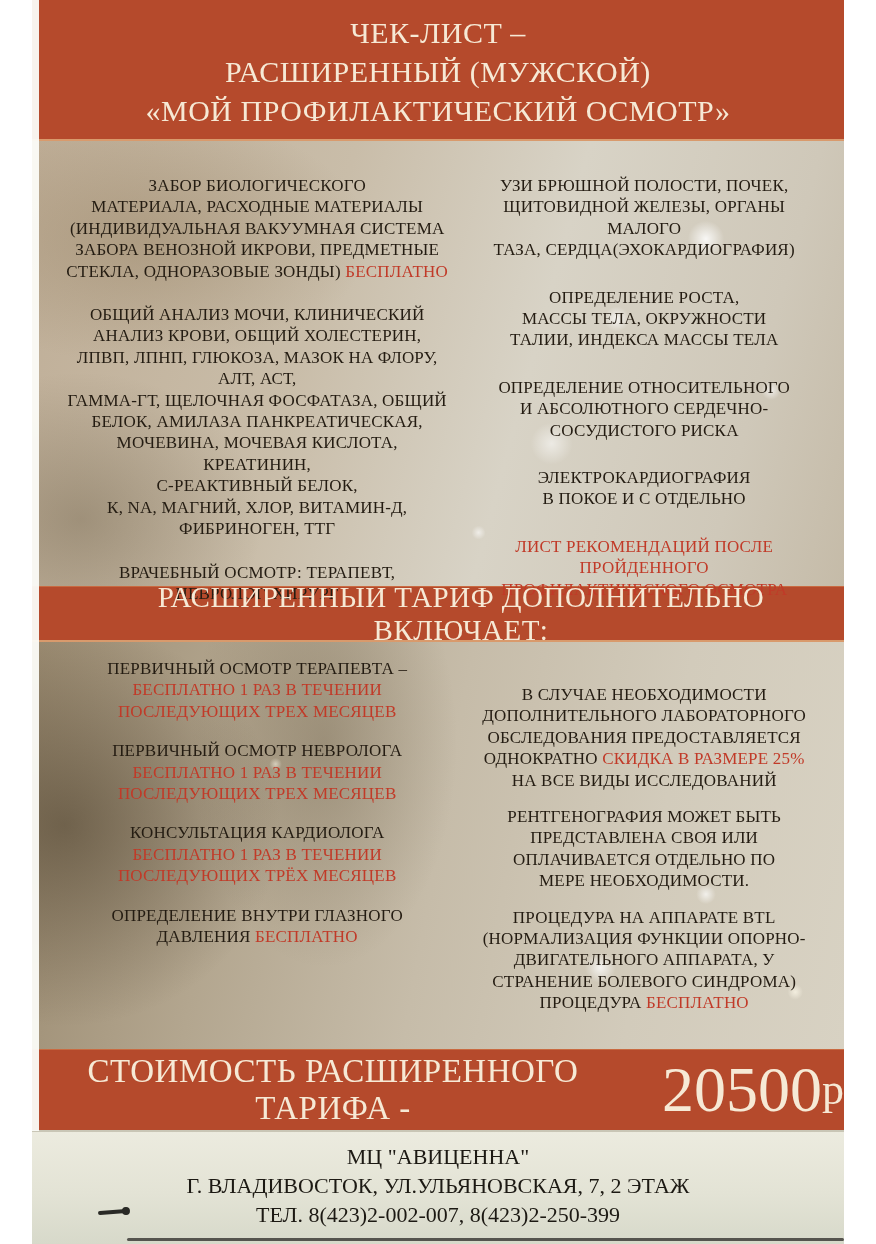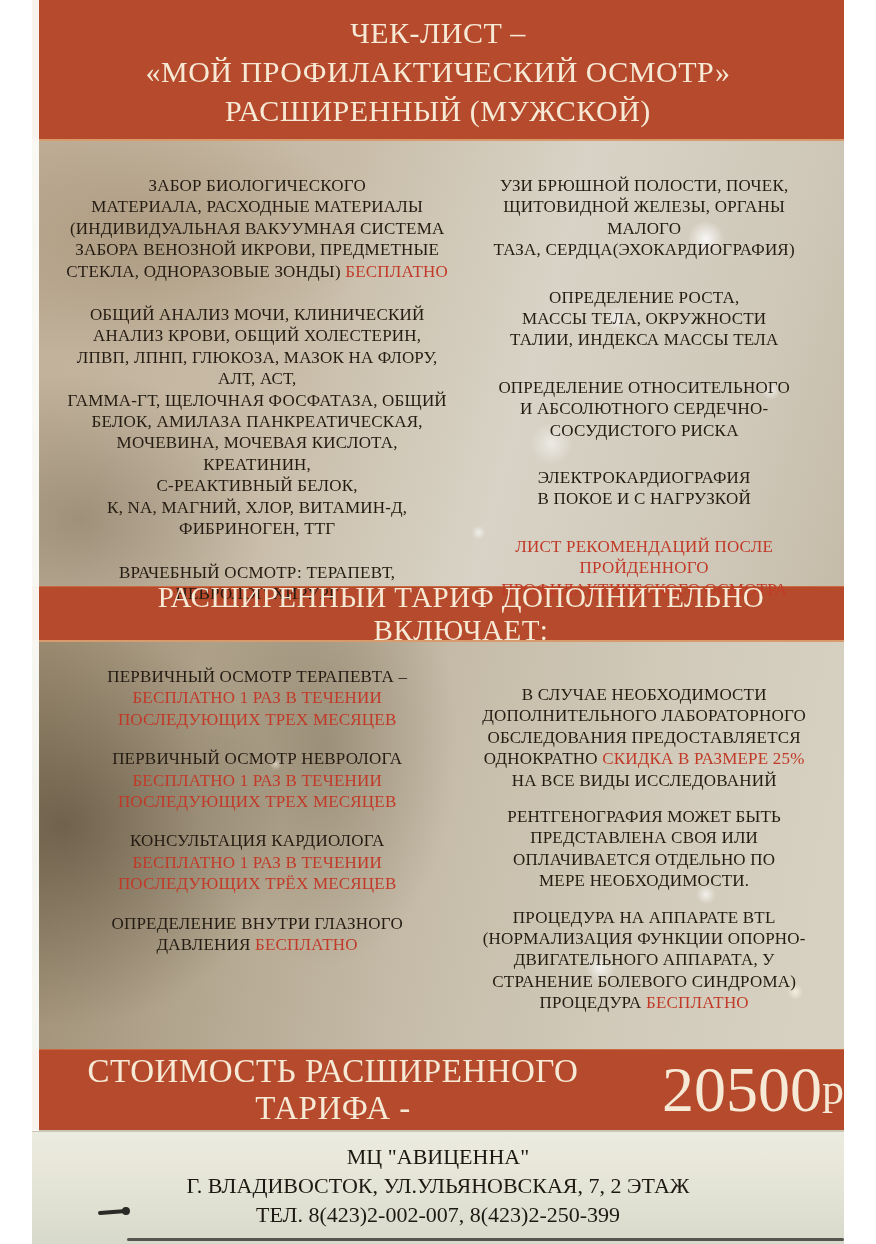--- a/index.html
+++ b/index.html
@@ -80,21 +80,21 @@
       radial-gradient(circle 11px at 94% 86%, rgba(255,250,235,.7), rgba(255,250,235,0) 70%),
       radial-gradient(circle 9px at 30% 30%, rgba(255,250,235,.55), rgba(255,250,235,0) 70%),
       radial-gradient(ellipse 300px 280px at 4% 45%, rgba(70,57,38,.55), rgba(70,57,38,0) 72%),
       radial-gradient(ellipse 190px 320px at 36% 25%, rgba(98,84,60,.35), rgba(98,84,60,0) 70%),
       linear-gradient(100deg, #9c8c72 0%, #b3a68f 25%, #c6bca9 50%, #d2cbbb 75%, #d8d2c3 100%);
   }
 
   .col { text-align: center; white-space: pre-line; }
   .col-left  { width: 53%; padding: 34px 10px 0 30px; }
   .col-right { width: 47%; padding: 34px 24px 0 6px; }
-  .section-extended .col-left  { padding-top: 24px; }
+  .section-extended .col-left  { padding-top: 16px; }
   .section-extended .col-right { padding-top: 42px; }
 
   .block {
     font-size: 17px;
     line-height: 1.26;
     letter-spacing: .2px;
   }
   .gap-md > .block + .block { margin-top: 22px; }
   .gap-rt > .block + .block { margin-top: 26px; }
   .gap-lg > .block + .block { margin-top: 18px; }
@@ -153,22 +153,22 @@
     pointer-events: none;
   }
 </style>
 </head>
 <body>
 
 <div class="page">
 
   <header class="banner title-banner">
     <div>ЧЕК-ЛИСТ –</div>
+    <div>РАСШИРЕННЫЙ (МУЖСКОЙ)</div>
     <div>«МОЙ ПРОФИЛАКТИЧЕСКИЙ  ОСМОТР»</div>
-    <div>РАСШИРЕННЫЙ (МУЖСКОЙ)</div>
   </header>
 
   <section class="body-section section-top">
     <div class="col col-left gap-md"><p class="block"><span class="t-dark">ЗАБОР БИОЛОГИЧЕСКОГО
 МАТЕРИАЛА, РАСХОДНЫЕ  МАТЕРИАЛЫ
 (ИНДИВИДУАЛЬНАЯ  ВАКУУМНАЯ СИСТЕМА
 ЗАБОРА ВЕНОЗНОЙ ИКРОВИ, ПРЕДМЕТНЫЕ
 СТЕКЛА, ОДНОРАЗОВЫЕ ЗОНДЫ) </span><span class="t-red">БЕСПЛАТНО</span></p><p class="block"><span class="t-dark">ОБЩИЙ АНАЛИЗ МОЧИ, КЛИНИЧЕСКИЙ
 АНАЛИЗ КРОВИ, ОБЩИЙ ХОЛЕСТЕРИН,
 ЛПВП, ЛПНП, ГЛЮКОЗА, МАЗОК НА ФЛОРУ, АЛТ, АСТ,
@@ -179,21 +179,21 @@
 К, NA, МАГНИЙ, ХЛОР, ВИТАМИН-Д,
 ФИБРИНОГЕН, ТТГ</span></p><p class="block"><span class="t-dark">ВРАЧЕБНЫЙ ОСМОТР:  ТЕРАПЕВТ,
 НЕВРОЛОГ, ХИРУРГ</span></p></div>
     <div class="col col-right gap-rt"><p class="block"><span class="t-dark">УЗИ БРЮШНОЙ ПОЛОСТИ, ПОЧЕК,
 ЩИТОВИДНОЙ ЖЕЛЕЗЫ, ОРГАНЫ МАЛОГО
 ТАЗА, СЕРДЦА(ЭХОКАРДИОГРАФИЯ)</span></p><p class="block"><span class="t-dark">ОПРЕДЕЛЕНИЕ РОСТА,
 МАССЫ ТЕЛА, ОКРУЖНОСТИ
 ТАЛИИ, ИНДЕКСА МАССЫ ТЕЛА</span></p><p class="block"><span class="t-dark">ОПРЕДЕЛЕНИЕ ОТНОСИТЕЛЬНОГО
 И АБСОЛЮТНОГО СЕРДЕЧНО-
 СОСУДИСТОГО  РИСКА</span></p><p class="block"><span class="t-dark">ЭЛЕКТРОКАРДИОГРАФИЯ
-В ПОКОЕ И С НАГРУЗКОЙ</span></p><p class="block"><span class="t-red">ЛИСТ РЕКОМЕНДАЦИЙ ПОСЛЕ
+В ПОКОЕ И С ОТДЕЛЬНО</span></p><p class="block"><span class="t-red">ЛИСТ РЕКОМЕНДАЦИЙ ПОСЛЕ
 ПРОЙДЕННОГО
 ПРОФИЛАКТИЧЕСКОГО ОСМОТРА</span></p></div>
   </section>
 
   <div class="banner strip-banner">
     <span>РАСШИРЕННЫЙ ТАРИФ ДОПОЛНИТЕЛЬНО ВКЛЮЧАЕТ:</span>
   </div>
 
   <section class="body-section section-extended">
     <div class="col col-left gap-lg"><p class="block"><span class="t-dark">ПЕРВИЧНЫЙ ОСМОТР ТЕРАПЕВТА –

